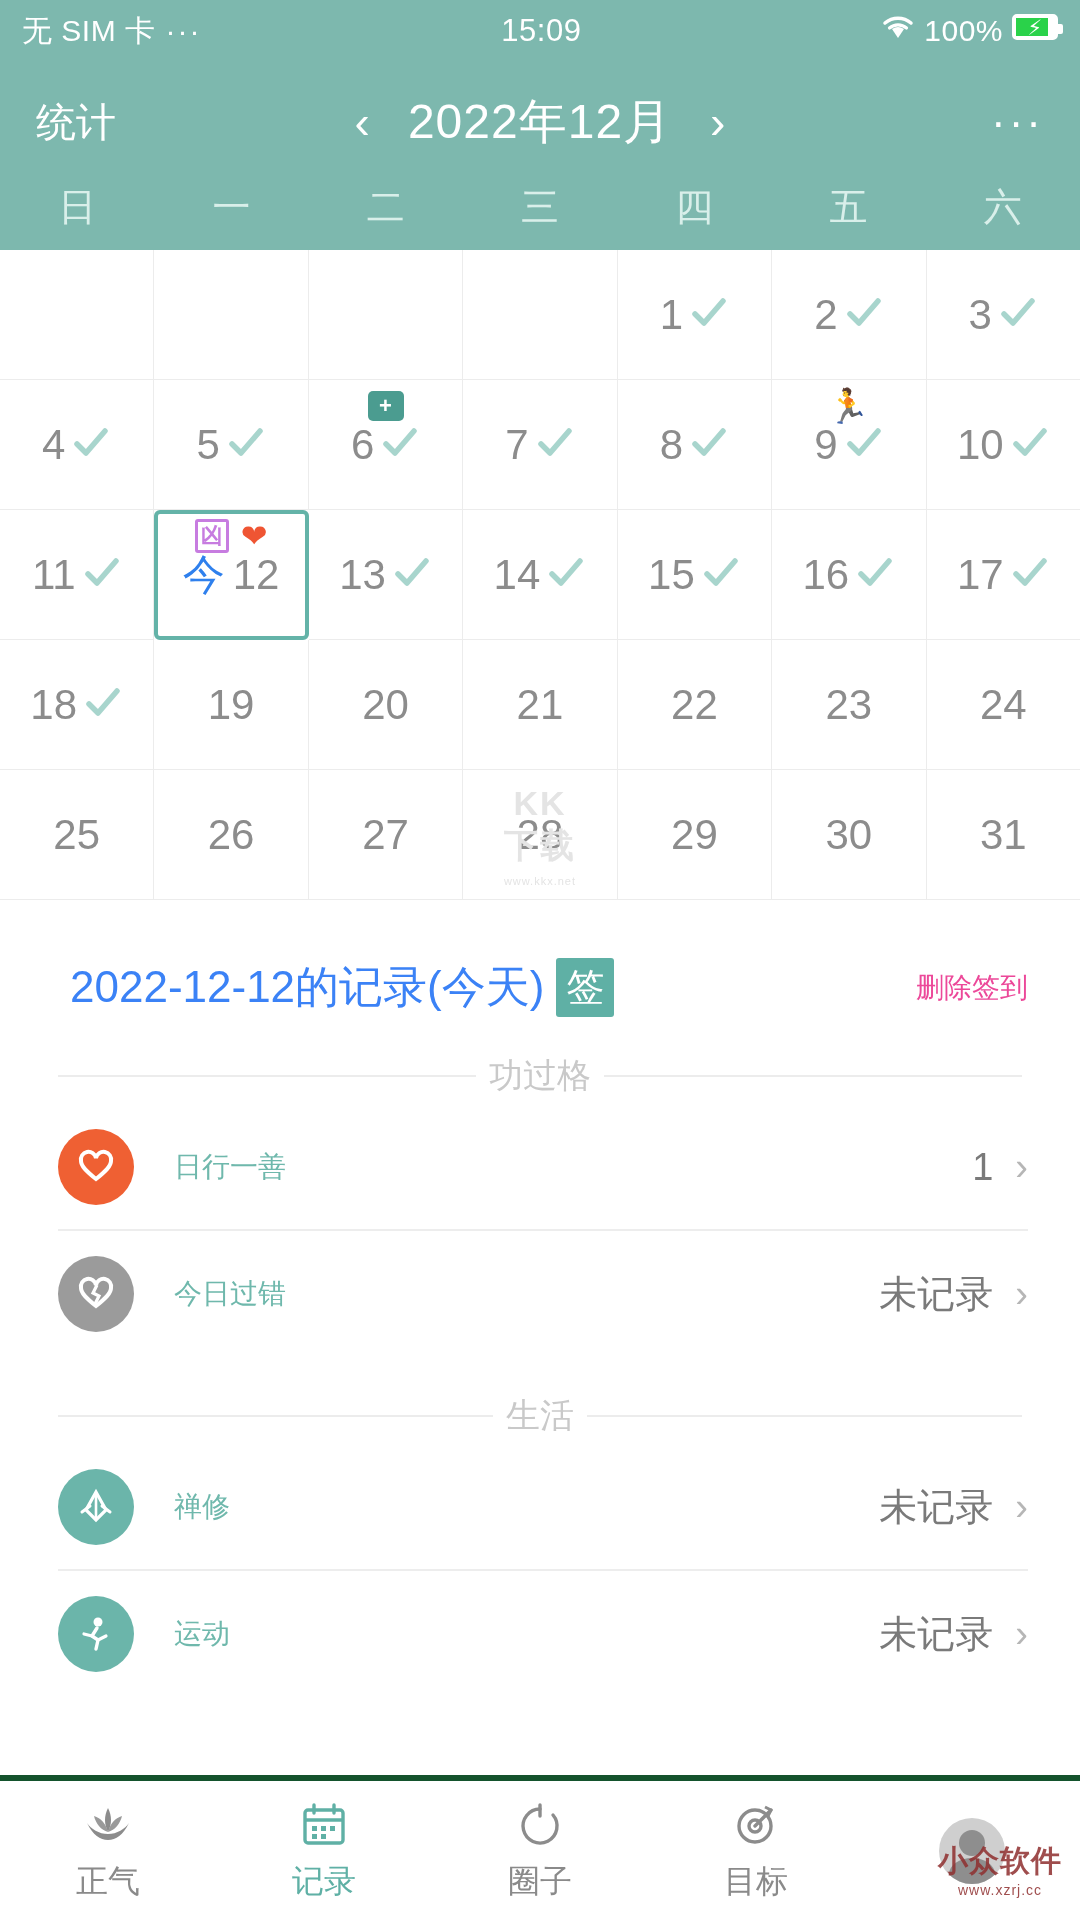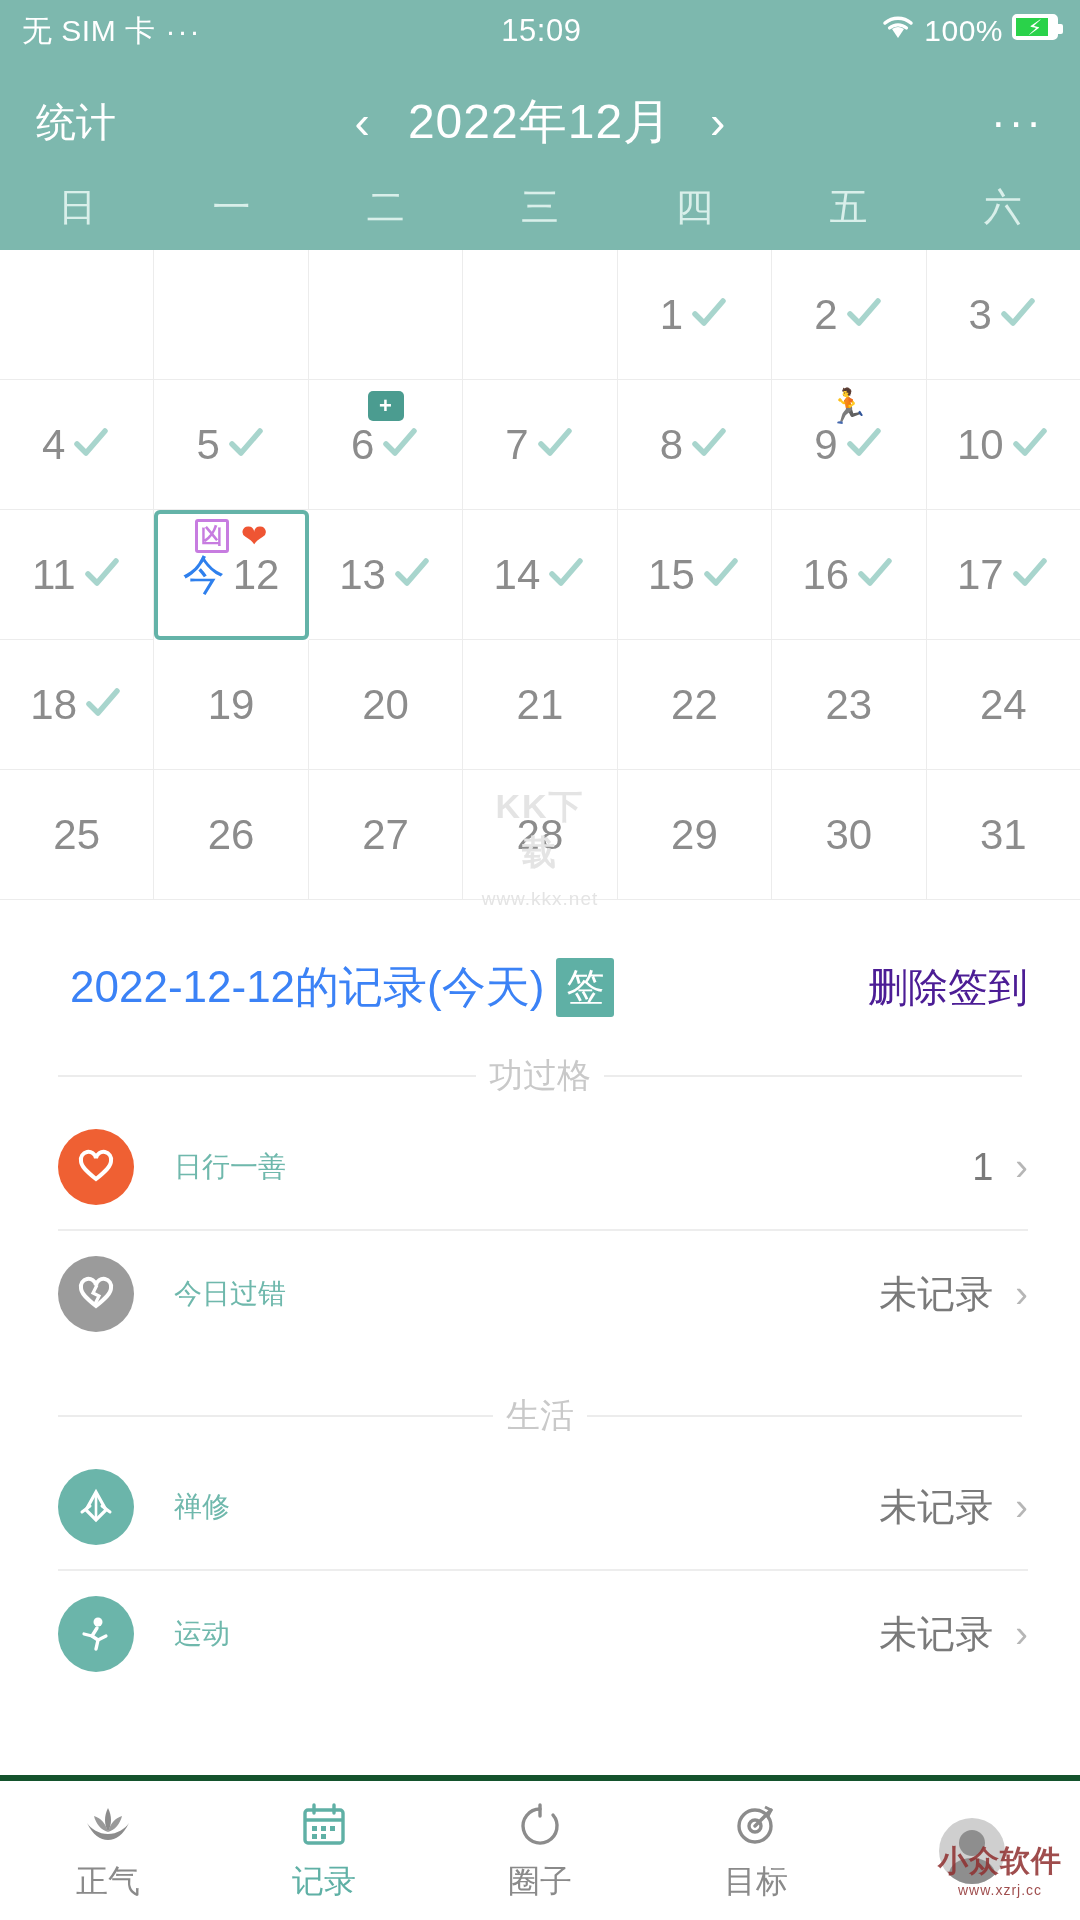--- a/index.html
+++ b/index.html
@@ -89,32 +89,32 @@
   .medkit {
     width:36px; height:30px; background:#4b9c90; border-radius:5px;
     color:#fff; font-size:22px; line-height:30px; text-align:center; font-weight:bold;
   }
   .runner { font-size:34px; color:#3ba894; line-height:1; }
   .watermark {
     position:absolute; top:14px; left:50%; transform:translateX(-50%);
     color:#e4e4e4; text-align:center; pointer-events:none;
   }
   .watermark .wm1 { font-size:34px; font-weight:bold; letter-spacing:2px; }
-  .watermark .wm2 { font-size:19px; letter-spacing:1px; margin-top:12px;}
+  .watermark .wm2 { font-size:11px; letter-spacing:1px; margin-top:6px;}
 
   
   .record-head {
     display:flex; align-items:center; padding:58px 52px 0 70px;
   }
   .rec-title { font-size:44px; color:#3b82f6; }
   .sign-badge {
     background:#5fb0a5; color:#ffffff; font-size:38px;
     padding:4px 10px; margin-left:12px; border-radius:3px;
   }
-  .rec-action { margin-left:auto; color:#4c1d95; font-size:40px; }
+  .rec-action { margin-left:auto; color:#ec4899; font-size:28px; }
 
   
   .sec-divider {
     display:flex; align-items:center; gap:13px;
     padding:36px 58px 6px 58px;
   }
   .sec-divider .line { flex:1; height:2px; background:#ececec; }
   .sec-divider .label { color:#c9c9c9; font-size:34px; }
 
   

